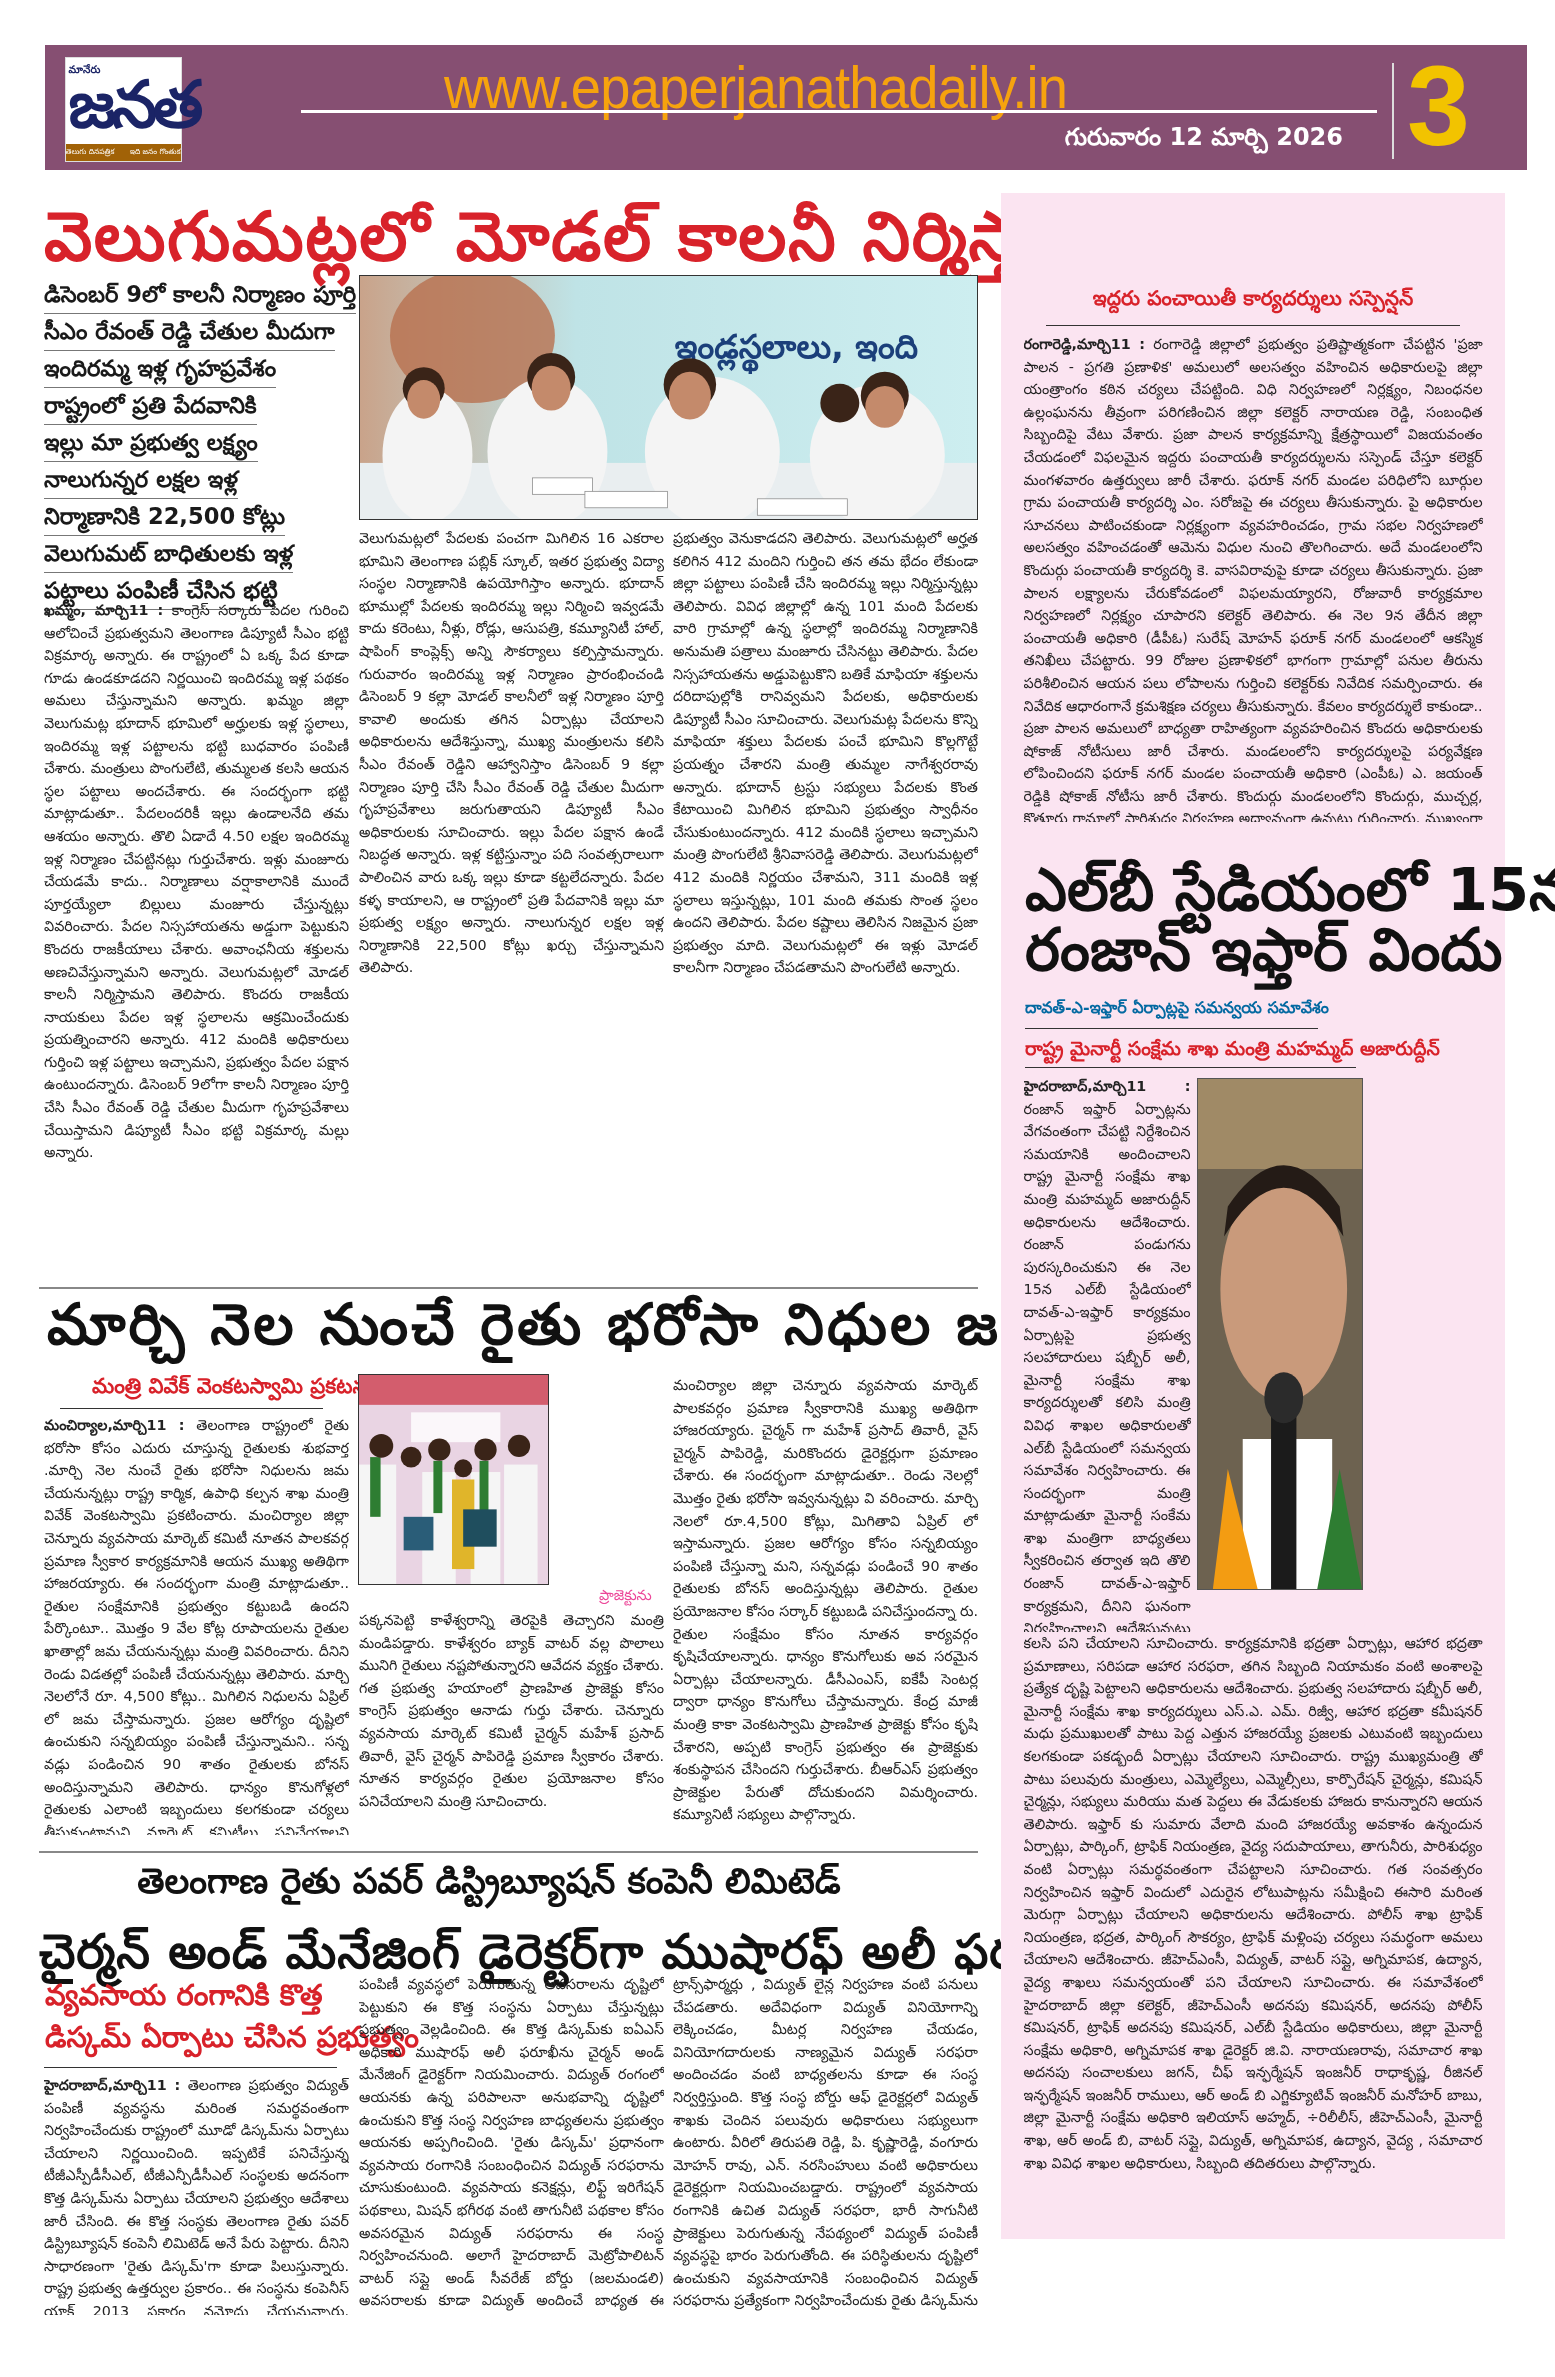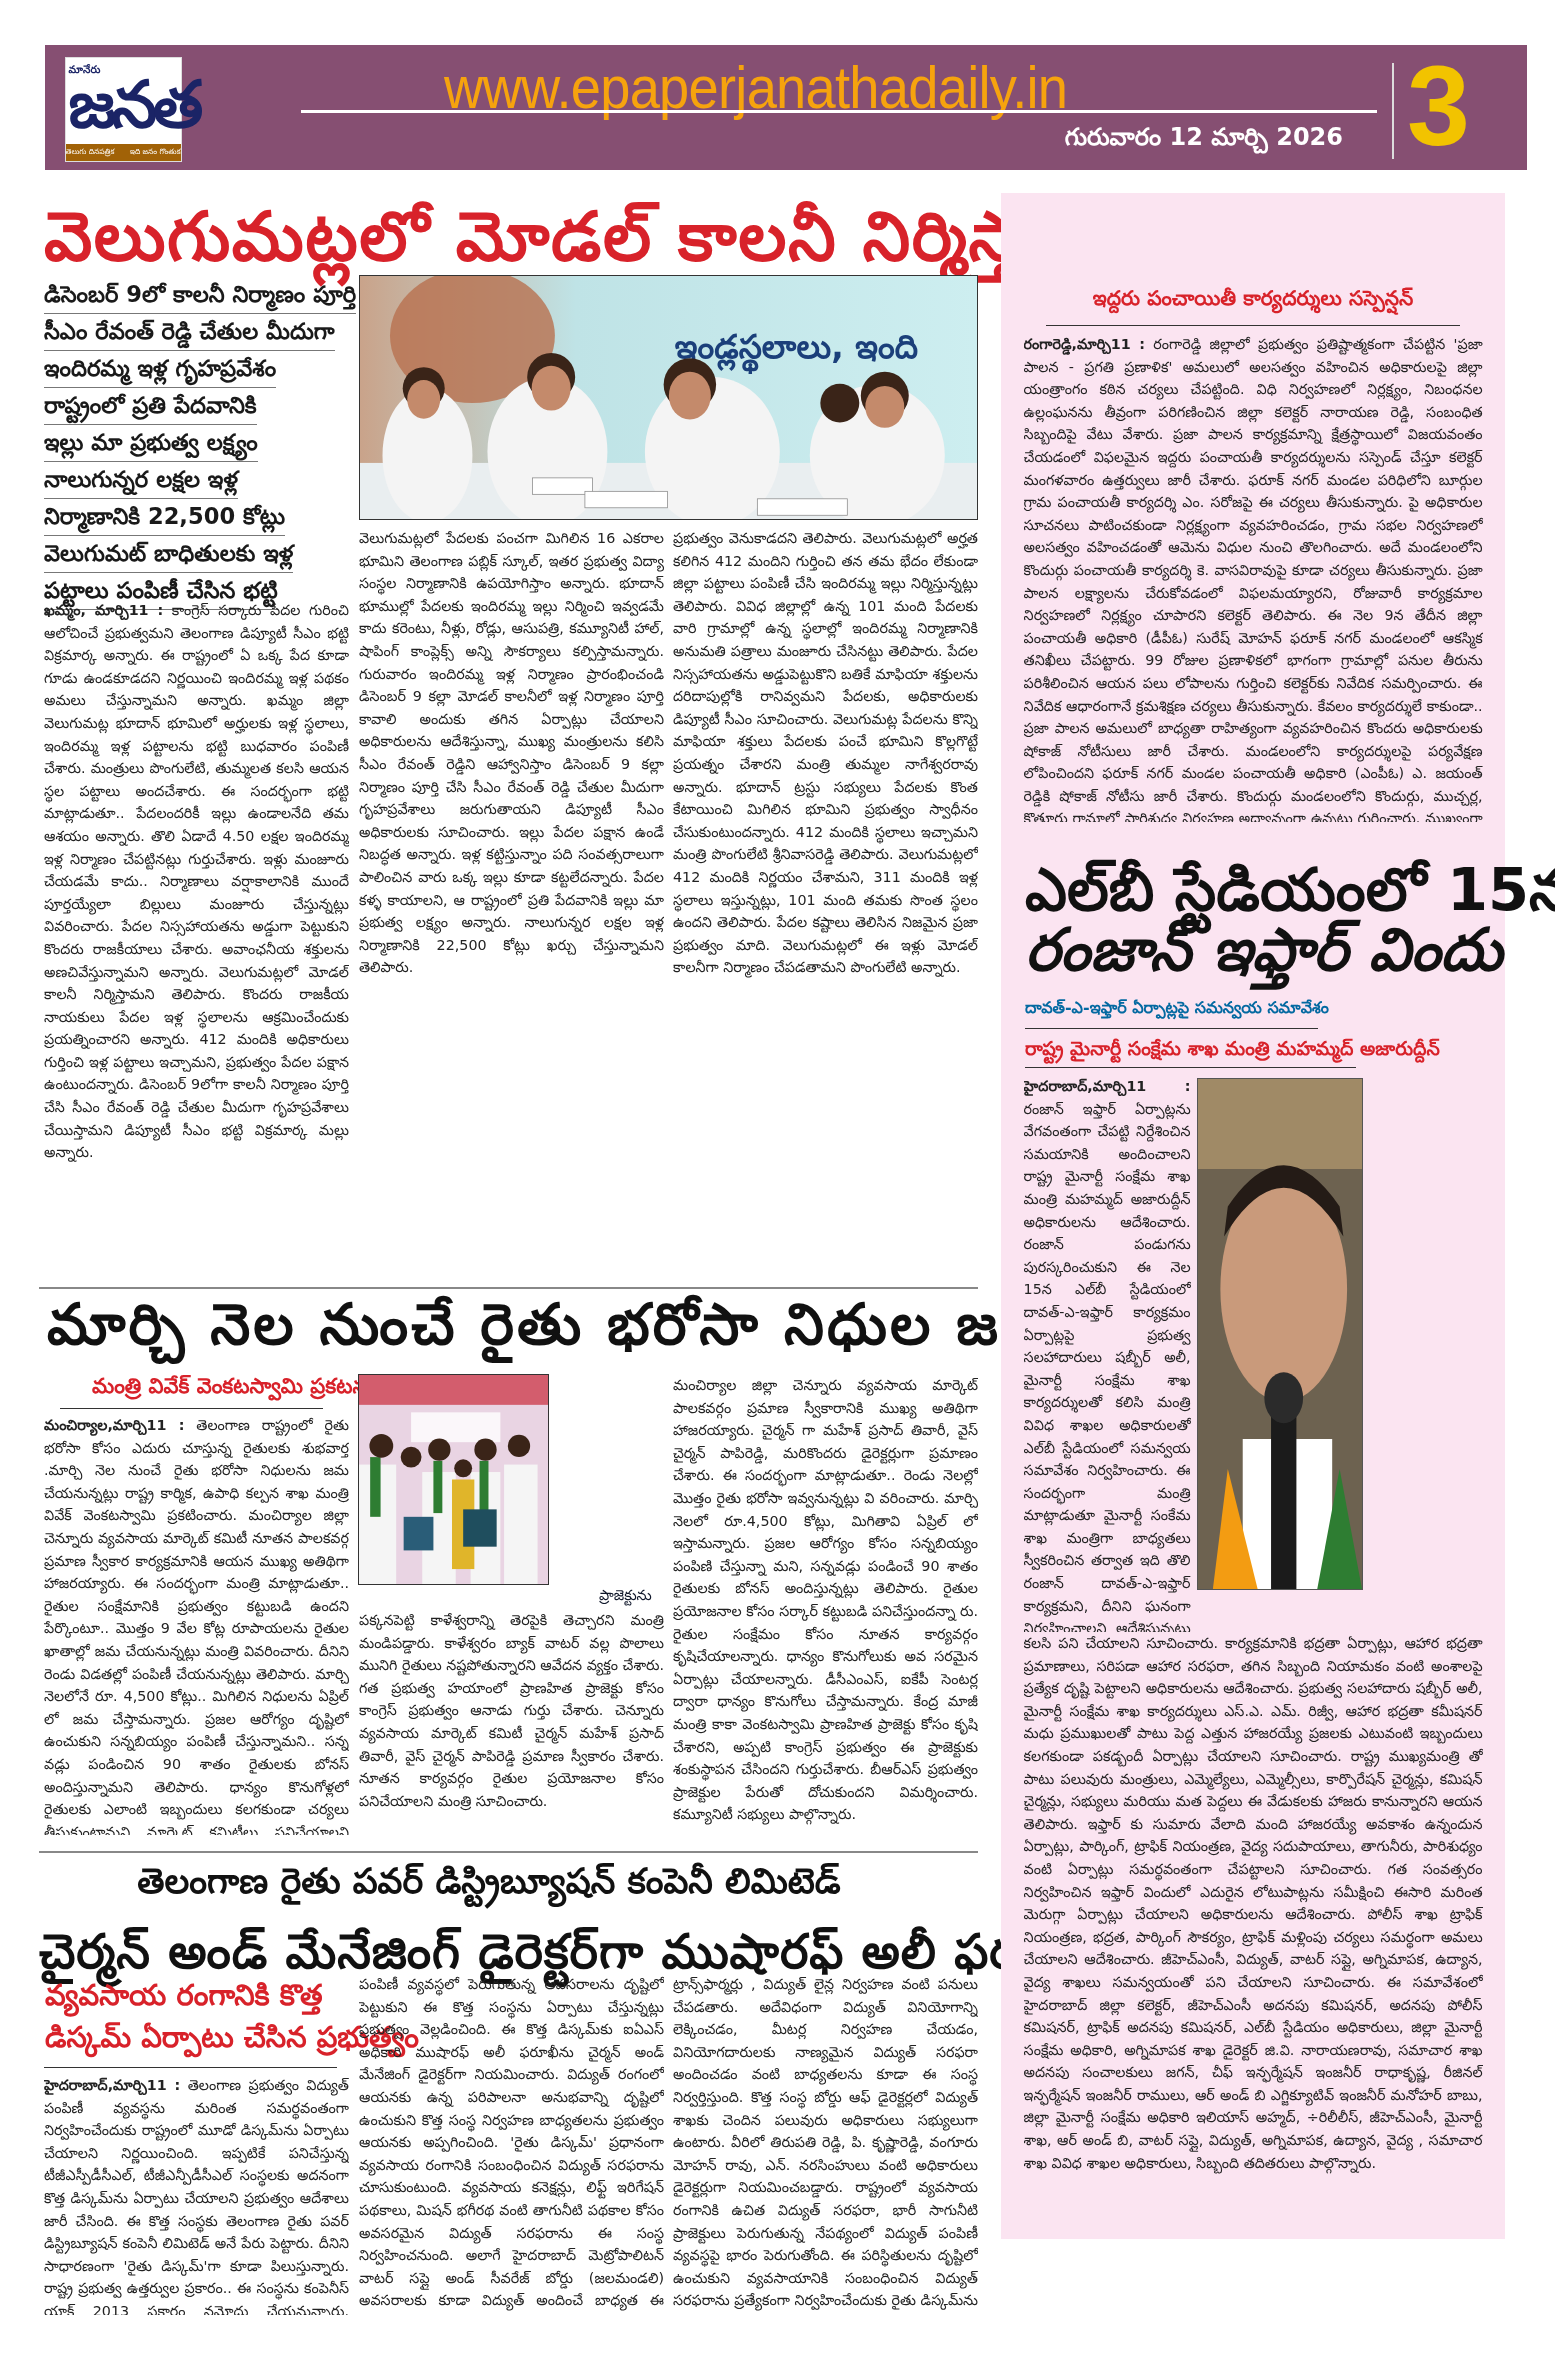--- a/index.html
+++ b/index.html
@@ -40,25 +40,25 @@
 
   .headline-3a { position: absolute; left: 0; width: 978px; top: 1861px; text-align: center; font-size: 35px; font-weight: bold; color: #111; white-space: nowrap; }
   .headline-3b { position: absolute; left: 39px; top: 1923px; font-size: 48px; font-weight: bold; color: #111; white-space: nowrap; letter-spacing: 0.8px; }
   .deck-red { position: absolute; left: 45px; top: 1974px; width: 286px; text-align: left; }
   .deck-red .line { font-size: 29px; font-weight: bold; color: #d8222a; line-height: 42px; white-space: nowrap; }
 
   
   .rp-h1 { position: absolute; left: 30px; top: 30px; font-size: 47px; font-weight: bold; color: #111; white-space: nowrap; }
   .rp-sub1 { position: absolute; left: 0; width: 504px; top: 93px; text-align: center; font-size: 20.3px; font-weight: bold; color: #d8222a; white-space: nowrap; }
   .rp-h2a { position: absolute; left: 24px; top: 662px; font-size: 59px; font-weight: bold; color: #111; white-space: nowrap; }
-  .rp-h2b { position: absolute; left: 24px; top: 722px; font-size: 59px; font-weight: bold; color: #111; white-space: nowrap; font-style: italic; }
+  .rp-h2b { position: absolute; left: 24px; top: 722px; font-size: 59px; font-weight: bold; color: #111; white-space: nowrap; }
   .rp-sub2 { position: absolute; left: 24px; top: 805px; font-size: 16px; font-weight: bold; color: #0369a1; white-space: nowrap; text-align: center; }
   .rp-sub3 { position: absolute; left: 24px; top: 844px; font-size: 19px; font-weight: bold; color: #d8222a; white-space: nowrap; }
 
-  .caption { position: absolute; font-size: 14.3px; color: #0f172a; }
+  .caption { position: absolute; font-size: 14.3px; color: #ec4899; }
 </style>
 </head>
 <body>
 
 <div class="masthead">
   <div class="logo">
     <span class="small">మానేరు</span>
     <div class="big">జనత</div>
     <div class="strip">
       <span>తెలుగు దినపత్రిక</span>

